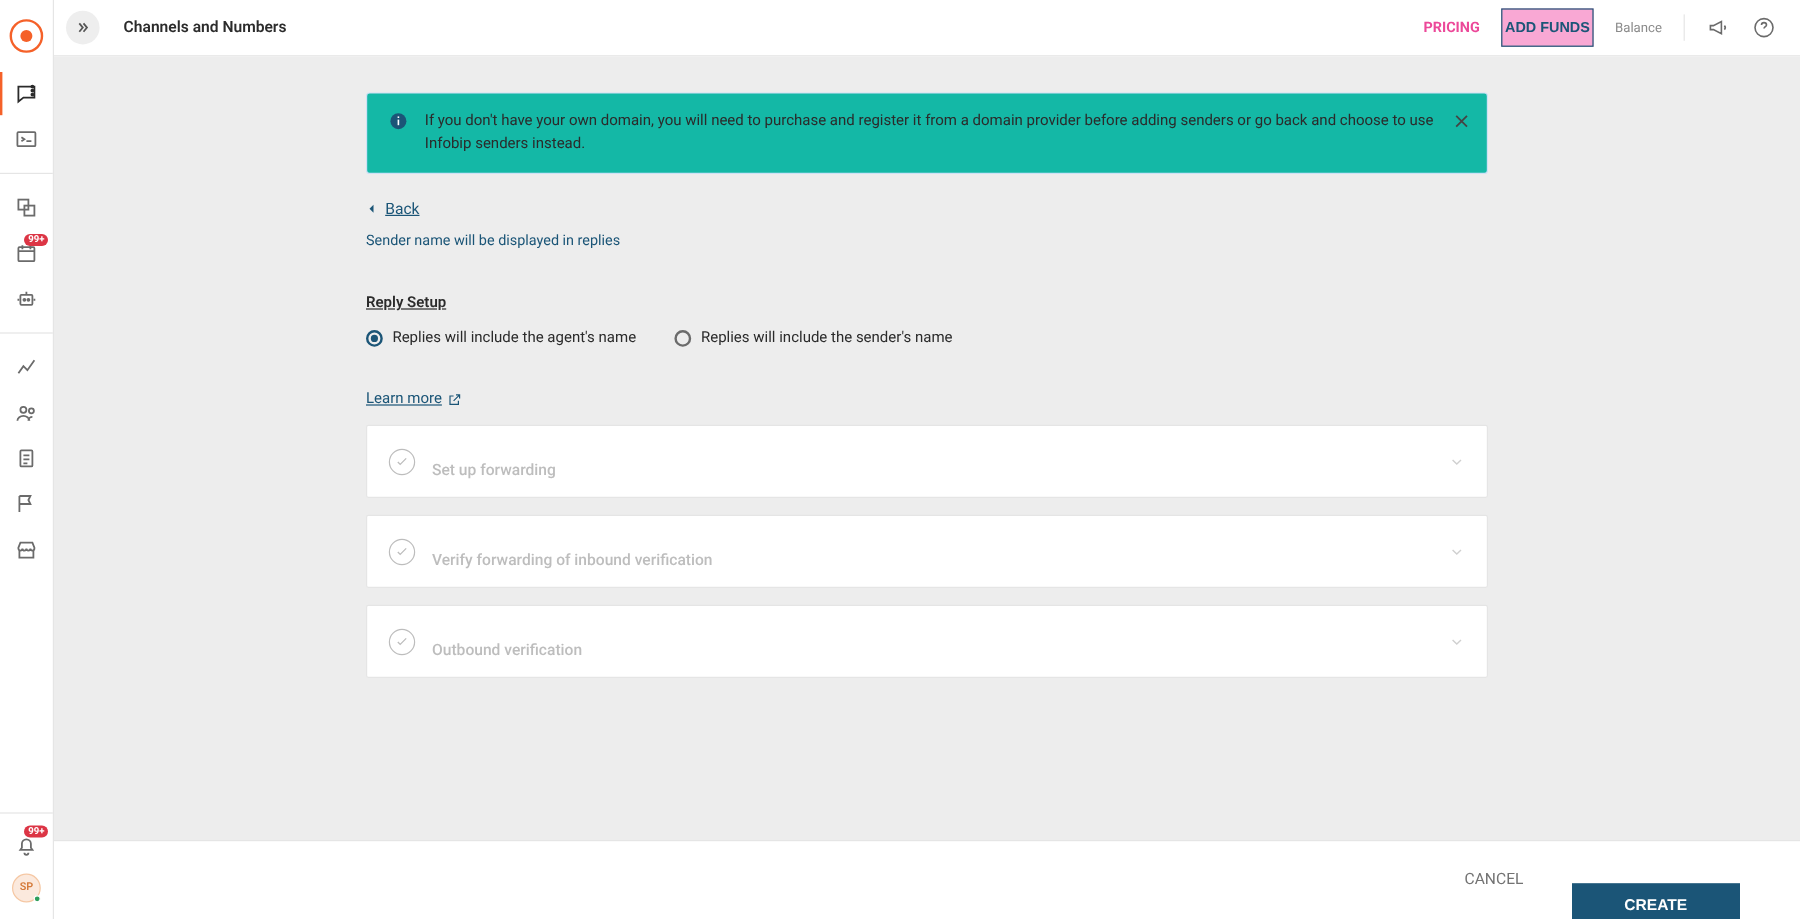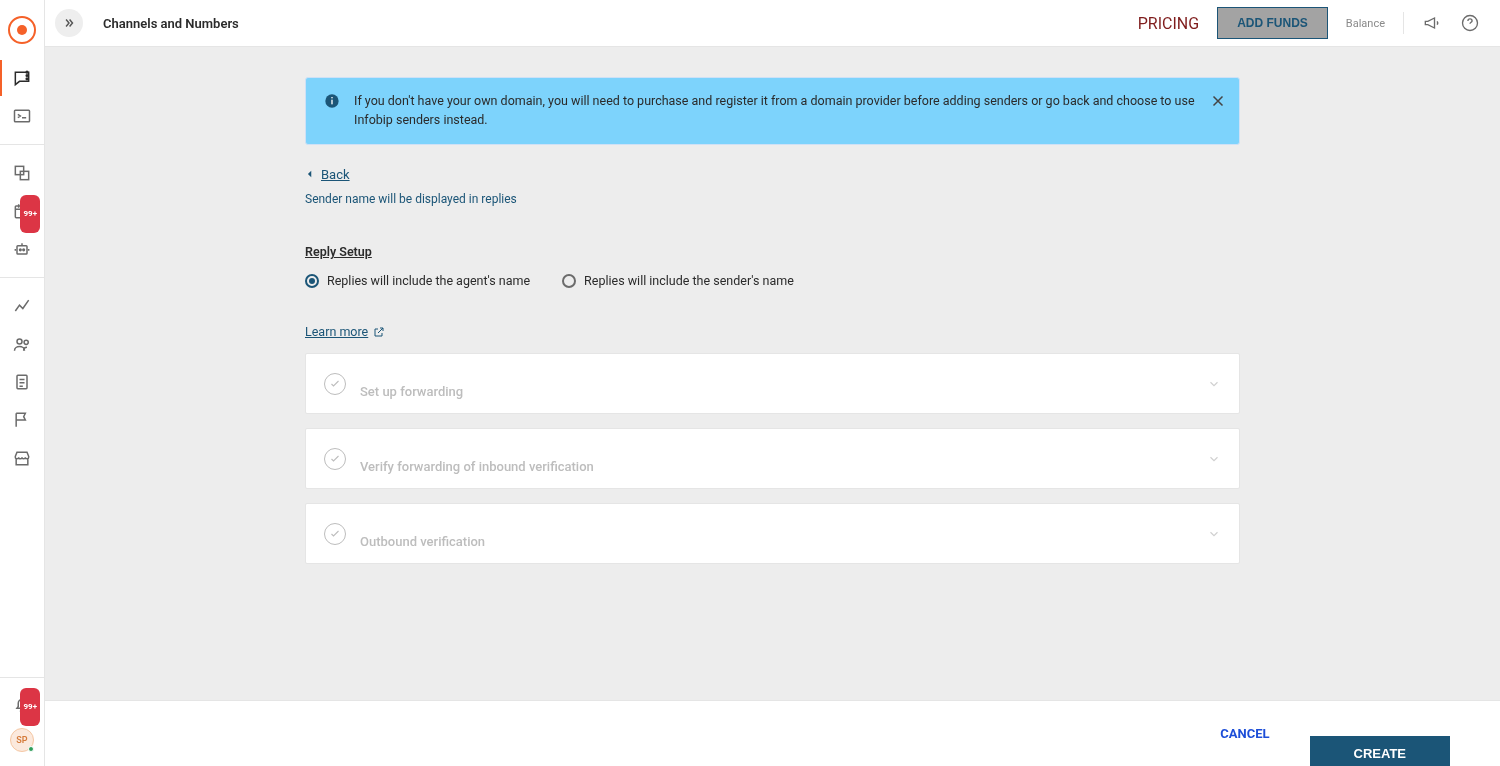--- a/index.html
+++ b/index.html
@@ -53,21 +53,21 @@
   }
   .rail-divider { width: 100%; height: 1px; background: #e5e5e5; }
   .badge {
     position: absolute;
     top: -6px; right: -8px;
     background: #dc3545;
     color: #fff;
     font-size: 8px;
     font-weight: 700;
     border-radius: 6px;
-    padding: 15px 3px;
+    padding: 1px 3px;
     line-height: 1;
   }
   .rail-bottom {
     position: absolute; bottom: 0; left: 0; right: 0;
     display: flex; flex-direction: column; align-items: center;
   }
   .avatar {
     width: 24px; height: 24px;
     border-radius: 50%;
     background: #fbe9dd;
@@ -97,44 +97,44 @@
     width: 28px; height: 28px;
     border-radius: 50%;
     background: #eeeeee;
     display: flex; align-items: center; justify-content: center;
     color: #555;
     cursor: pointer;
     margin-right: 20px;
   }
   .topbar-title { font-size: 13px; font-weight: 600; color: #2b2b2b; }
   .topbar-right { margin-left: auto; display: flex; align-items: center; gap: 18px; }
-  .link-plain { color: #7f1d1d; font-size: 16px; font-weight: 400; cursor: pointer; }
+  .link-plain { color: #ec4899; font-size: 12px; font-weight: 700; cursor: pointer; }
   .btn-outline {
     border: 1px solid #1b5577; color: #1b5577;
-    padding: 8px 19px; font-size: 12px; font-weight: 600;
-    background: #a3a3a3; cursor: pointer;
+    padding: 8px 2px; font-size: 12px; font-weight: 600;
+    background: #f9a8d4; cursor: pointer;
   }
   .balance-label { color: #8a8a8a; font-size: 11px; }
   .top-divider { width: 1px; height: 22px; background: #e5e5e5; }
   .top-icon { width: 20px; height: 20px; color: #6b6b6b; cursor: pointer; }
 
   
   .main {
     position: absolute;
     left: 45px; right: 0; top: 47px; bottom: 66px;
     background: #ededed;
     overflow: auto;
   }
   .content {
     width: 935px;
     margin: 0 auto;
     padding-top: 30px;
   }
   .info-banner {
-    background: #7dd3fc;
+    background: #14b8a6;
     border: 1px solid #cfe1f6;
     border-radius: 3px;
     padding: 14px 18px;
     display: flex; align-items: flex-start; gap: 14px;
     position: relative;
   }
   .info-banner svg.info-svg { flex-shrink: 0; margin-top: 1px; }
   .info-banner-text { font-size: 12.5px; color: #2b2b2b; line-height: 1.5; }
   .info-banner-close {
     position: absolute; right: 12px; top: 14px;
@@ -191,21 +191,21 @@
   
   .footer {
     position: absolute;
     left: 45px; right: 0; bottom: 0;
     height: 66px;
     background: #fff;
     border-top: 1px solid #e5e5e5;
     display: flex; align-items: center; justify-content: flex-end;
     padding-right: 50px; gap: 40px;
   }
-  .btn-text { color: #1d4ed8; font-size: 13px; font-weight: 700; cursor: pointer; }
+  .btn-text { color: #737373; font-size: 13px; font-weight: 400; cursor: pointer; }
   .btn-primary {
     background: #1b5577; color: #fff;
     padding: 10px 44px; font-size: 13px; font-weight: 600;
     border: none; cursor: pointer; margin-top: 40px;
   }
   svg { display: block; }
 </style>
 </head>
 <body>
 

